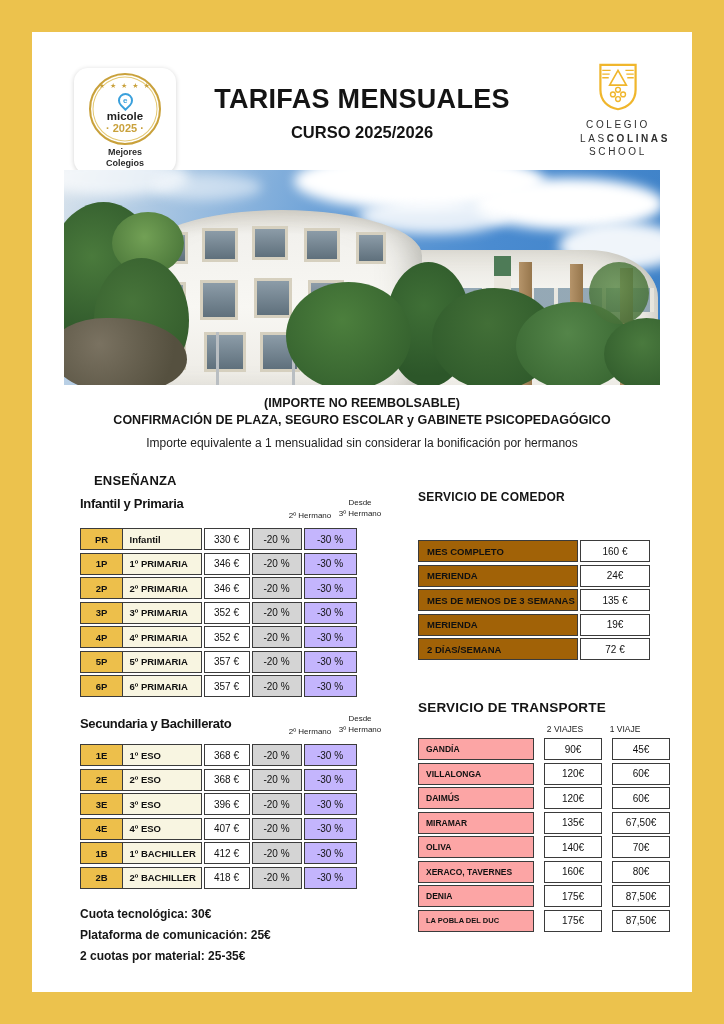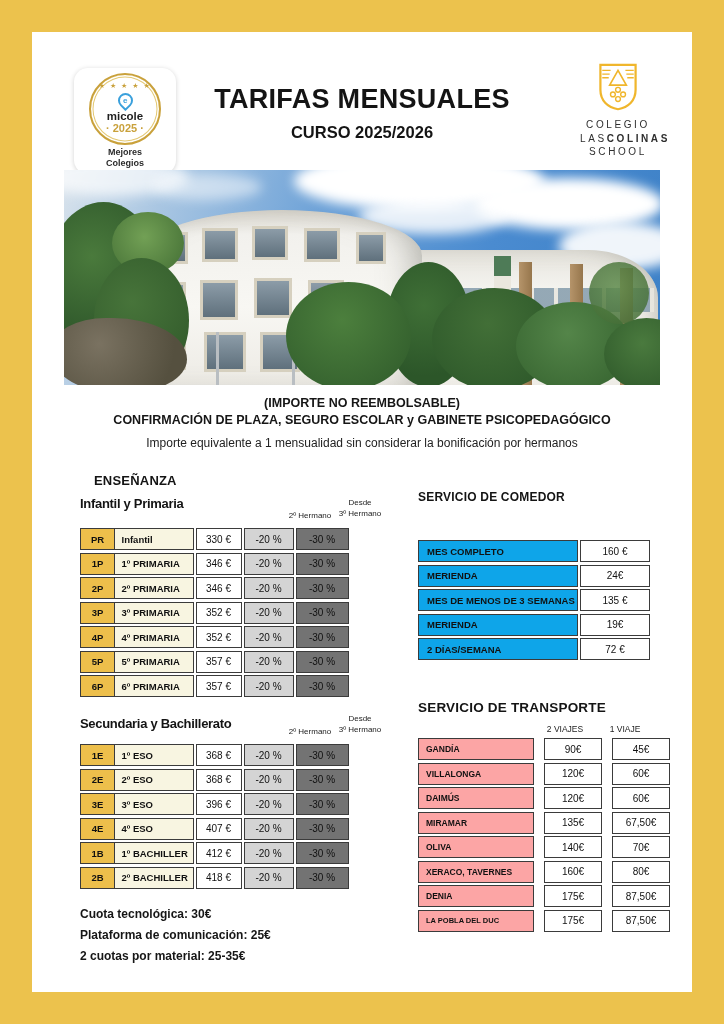--- a/index.html
+++ b/index.html
@@ -59,28 +59,28 @@
 
   
   .sec-label { font-size:13px; font-weight:bold; letter-spacing:.2px; color:#141414; }
   .tbl-title { font-size:13px; font-weight:bold; letter-spacing:-.3px; color:#141414; }
   .subhead { position:absolute; font-size:8px; color:#222; text-align:center; line-height:10.5px; }
 
   
   .row { display:flex; margin-bottom:2.5px; }
   .cell { display:flex; align-items:center; justify-content:center; height:22px;
           border:1.5px solid #3b3b3b; font-size:10px; color:#111; background:#fff; }
-  .code { width:35px; background:#EDBF4B; font-weight:bold; font-size:9.5px; }
+  .code { width:43px; background:#EDBF4B; font-weight:bold; font-size:9.5px; }
   .gname { width:80px; margin-left:-1.5px; background:#F8F5E1; font-weight:bold; font-size:9.5px;
            justify-content:flex-start; padding-left:7px; }
   .gprice { width:46px; margin-left:2px; }
   .d2 { width:50px; margin-left:2px; background:#D4D4D4; }
-  .d3 { width:53px; margin-left:2px; background:#737373; }
-
-  .clabel { width:160px; background:#0ea5e9; font-weight:bold; font-size:9.5px;
+  .d3 { width:53px; margin-left:2px; background:#c4b5fd; }
+
+  .clabel { width:160px; background:#a16207; font-weight:bold; font-size:9.5px;
             justify-content:flex-start; padding-left:8px; }
   .cprice { width:70px; margin-left:2px; }
 
   .tlabel { width:116px; background:#fca5a5; font-weight:bold; font-size:8.5px;
             justify-content:flex-start; padding-left:7px; }
   .tp { width:58px; margin-left:10px; }
   .transporte .row:last-child .tlabel { font-size:7.5px; }
 
   .notes { left:48px; top:872px; font-size:12px; font-weight:bold; line-height:21px; color:#161616; }
 </style>

